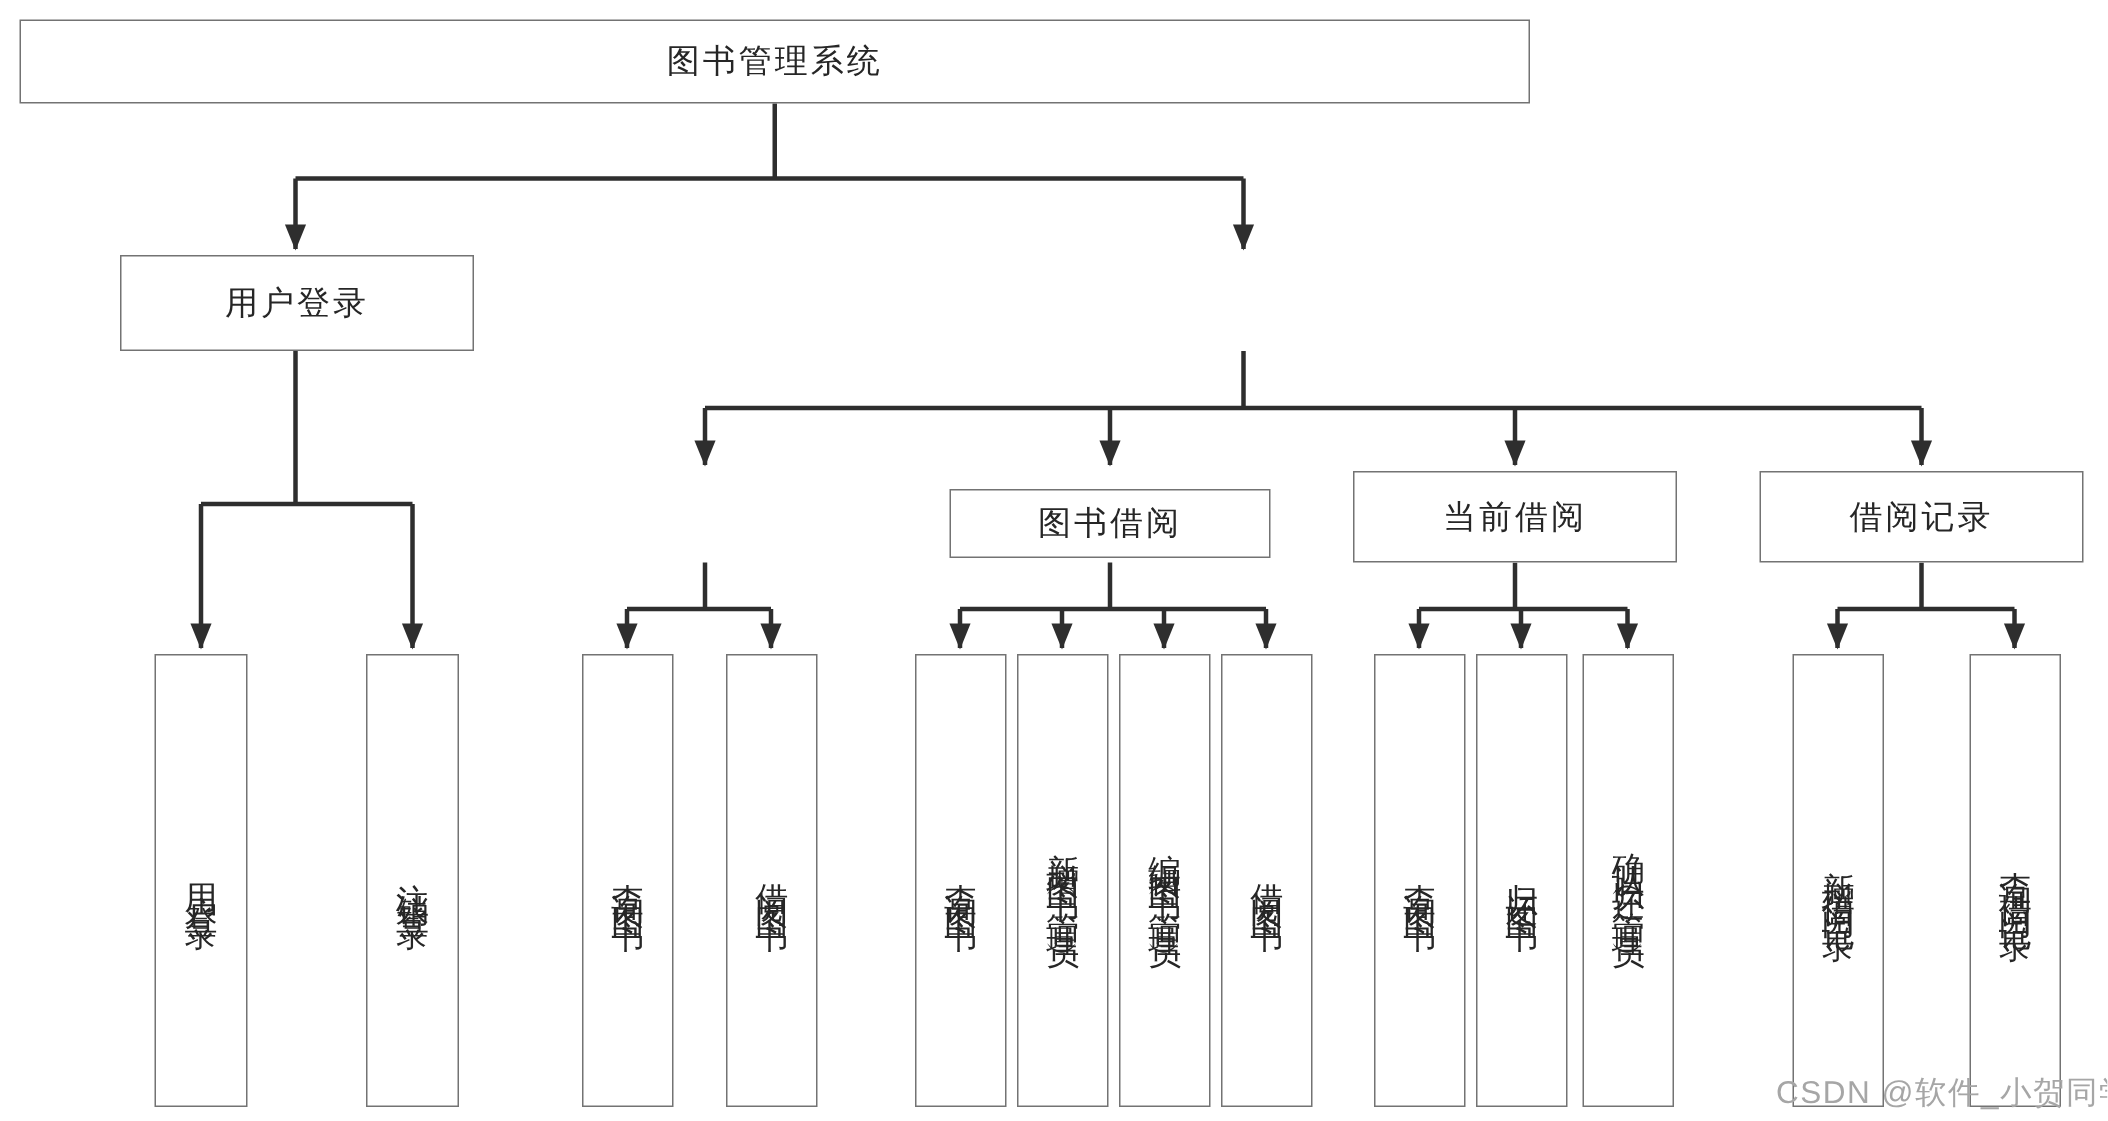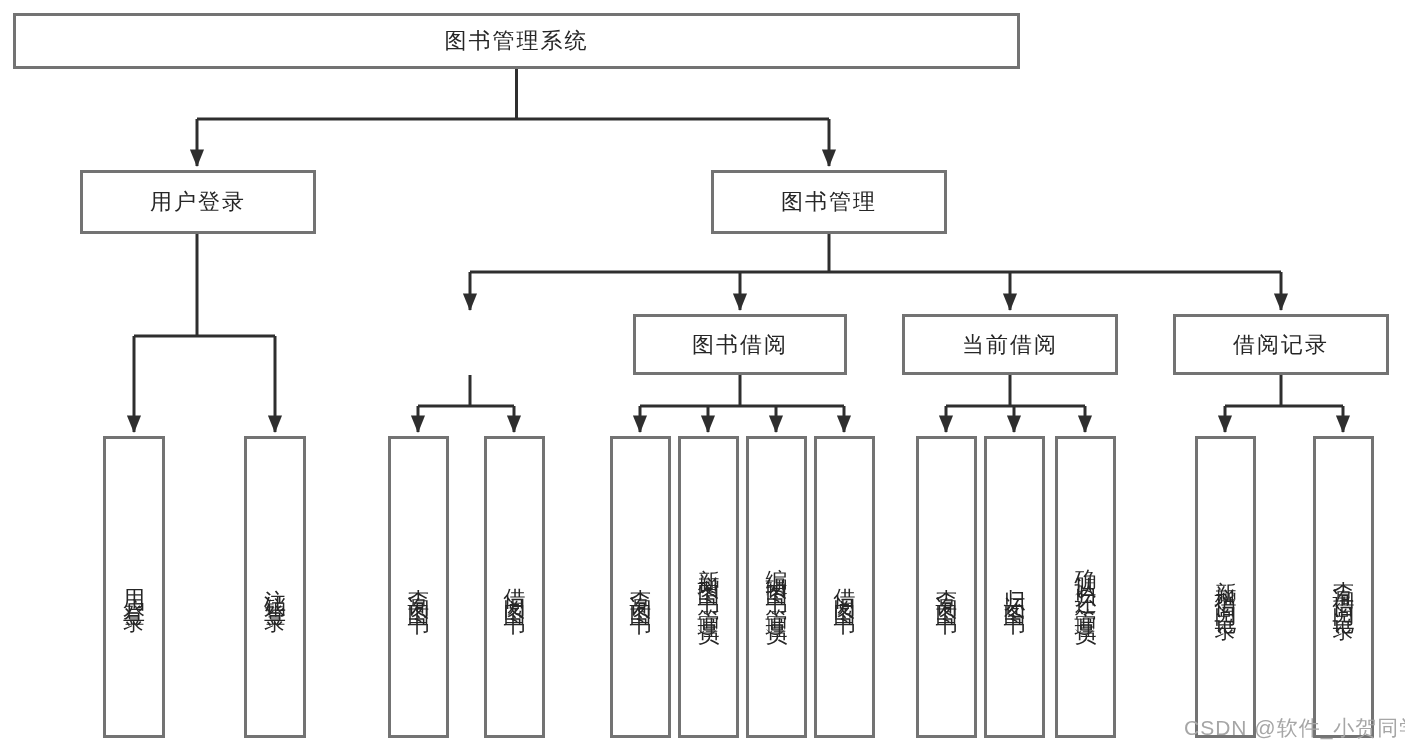--- a/index.html
+++ b/index.html
@@ -18,21 +18,21 @@
   .wires {
     position: absolute;
     left: 0;
     top: 0;
     pointer-events: none;
   }
   .node {
     position: absolute;
     box-sizing: border-box;
     background: #ffffff;
-    border: 3px solid #737373;
+    border: 1px solid #737373;
     color: #262626;
     display: flex;
     align-items: center;
     justify-content: center;
     white-space: nowrap;
     z-index: 2;
   }
   .hnode {
     font-size: 22px;
     letter-spacing: 2px;
@@ -107,23 +107,22 @@
       <path d="M1281,375 V406"></path>
       <path d="M1225,406 H1343"></path>
       <path d="M1225,406 V432" marker-end="url(#arr)"></path>
       <path d="M1343,406 V432" marker-end="url(#arr)"></path>
     </g>
   </svg>
 
   <div class="node hnode" style="left:13px;top:13px;width:1007px;height:56px">图书管理系统</div>
 
   <div class="node hnode" style="left:80px;top:170px;width:236px;height:64px">用户登录</div>
-  <div class="node hnode" style="left:711px;top:170px;width:236px;height:64px">图书管理</div>
 
-  <div class="node hnode" style="left:633px;top:314px;width:214px;height:61px">图书借阅</div>
+  <div class="node hnode" style="left:633px;top:326px;width:214px;height:46px">图书借阅</div>
   <div class="node hnode" style="left:902px;top:314px;width:216px;height:61px">当前借阅</div>
   <div class="node hnode" style="left:1173px;top:314px;width:216px;height:61px">借阅记录</div>
 
   <div class="node vnode" style="left:103px;top:436px;width:62px;height:302px">
     <span class="vtext">用户登录</span>
   </div>
   <div class="node vnode" style="left:244px;top:436px;width:62px;height:302px">
     <span class="vtext">注销登录</span>
   </div>
 

